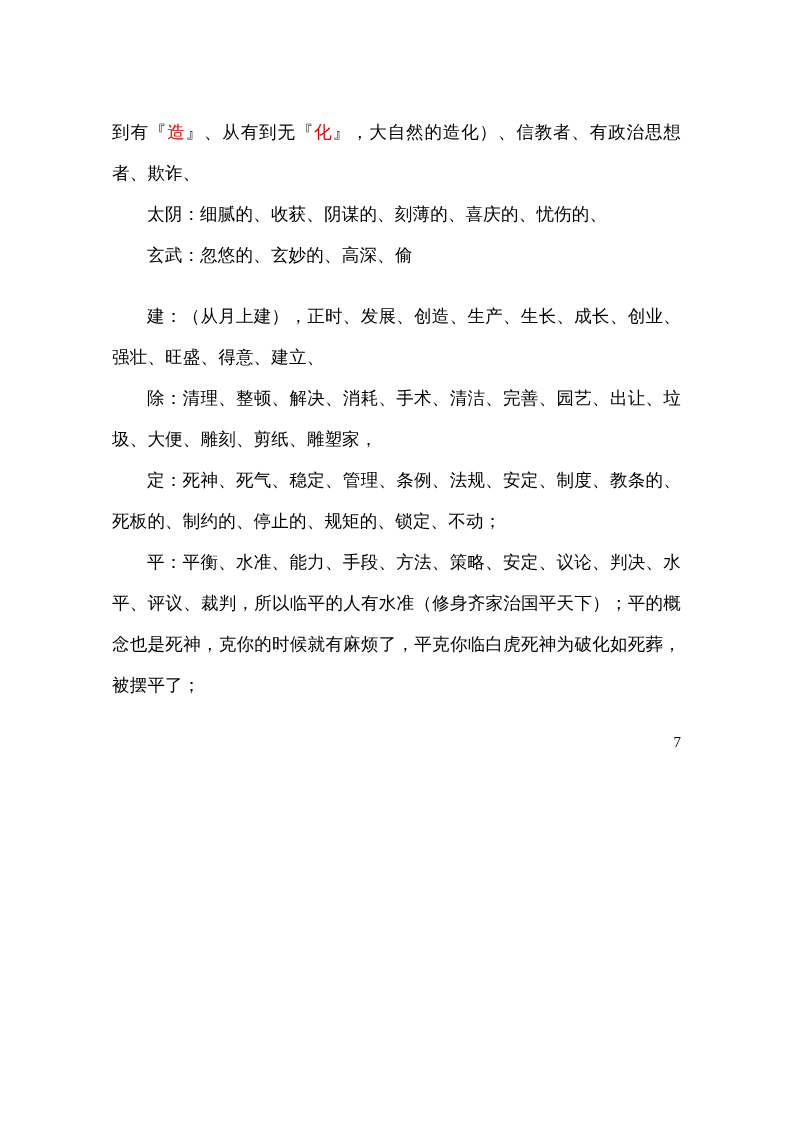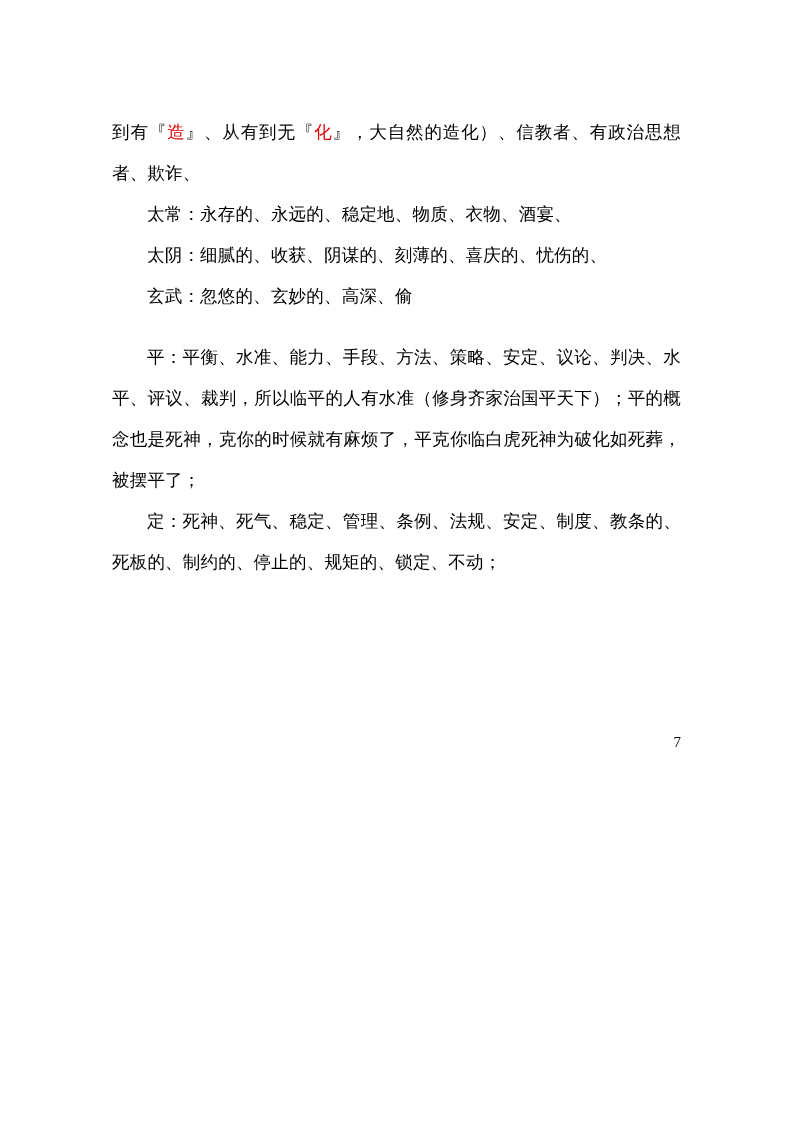--- a/index.html
+++ b/index.html
@@ -48,21 +48,22 @@
     font-family: "Liberation Serif", "DejaVu Serif", serif;
     color: #000000;
   }
 </style>
 </head>
 <body>
 
 <div class="page">
   <div class="doc-body" id="doc-body">
       <p class="para"><span>到有『</span><span class="red">造</span><span>』、从有到无『</span><span class="red">化</span><span>』，大自然的造化）、信教者、有政治思想者、欺诈、</span></p>
-      <p class="para indent"><span>太常：永存的、永远的、稳定地、物质、衣物、酒宴、</span></p>
       <p class="para indent"><span>太阴：细腻的、收获、阴谋的、刻薄的、喜庆的、忧伤的、</span></p>
       <p class="para indent"><span>玄武：忽悠的、玄妙的、高深、偷</span></p>
       <div class="gap"></div>
+      <p class="para indent"><span>建：（从月上建），正时、发展、创造、生产、生长、成长、创业、强壮、旺盛、得意、建立、</span></p>
+      <p class="para indent"><span>除：清理、整顿、解决、消耗、手术、清洁、完善、园艺、出让、垃圾、大便、雕刻、剪纸、雕塑家，</span></p>
+      <p class="para indent"><span>定：死神、死气、稳定、管理、条例、法规、安定、制度、教条的、死板的、制约的、停止的、规矩的、锁定、不动；</span></p>
       <p class="para indent"><span>平：平衡、水准、能力、手段、方法、策略、安定、议论、判决、水平、评议、裁判，所以临平的人有水准（修身齐家治国平天下）；平的概念也是死神，克你的时候就有麻烦了，平克你临白虎死神为破化如死葬，被摆平了；</span></p>
-      <p class="para indent"><span>定：死神、死气、稳定、管理、条例、法规、安定、制度、教条的、死板的、制约的、停止的、规矩的、锁定、不动；</span></p>
     </div>
   <div class="page-number">7</div>
 </div>
 
 </body></html>

